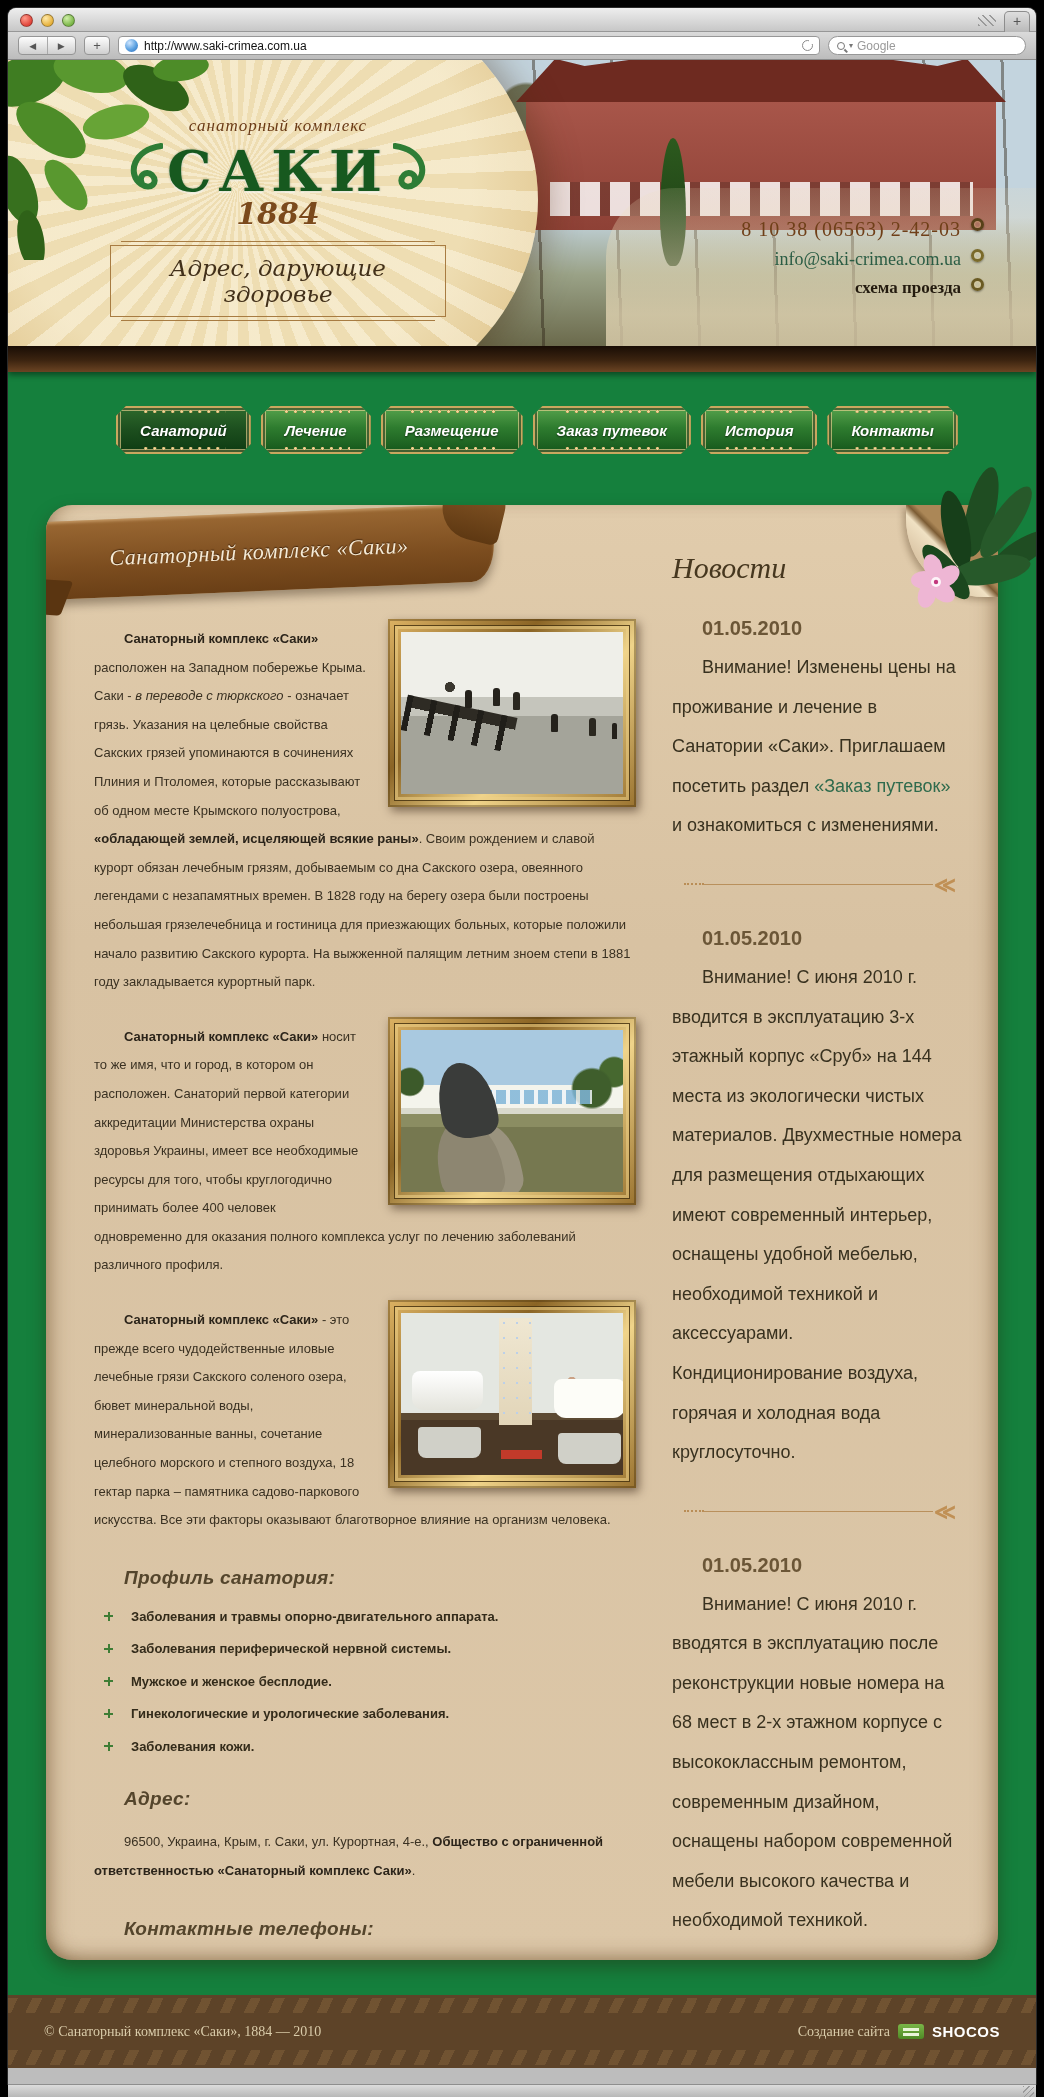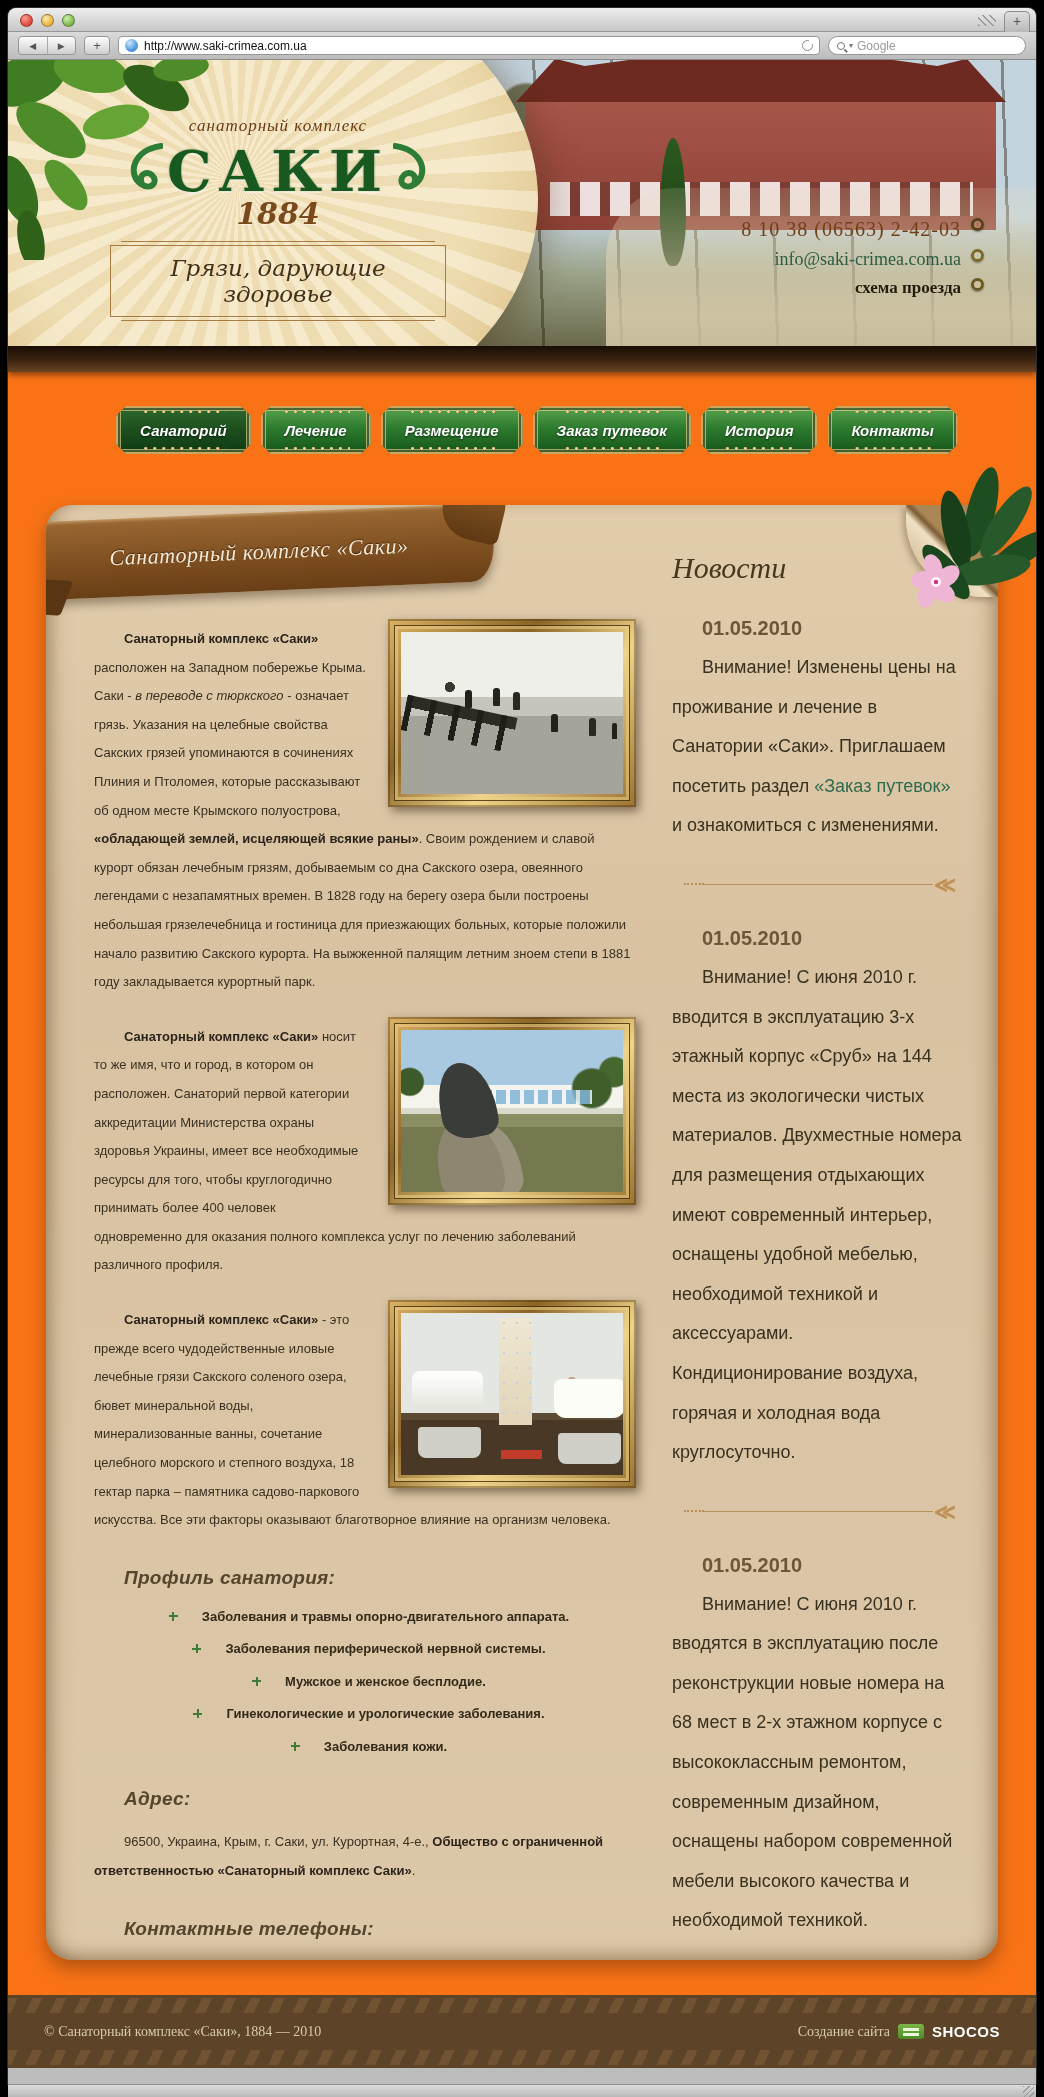--- a/index.html
+++ b/index.html
@@ -40,21 +40,21 @@
   .refresh::after { content:""; position:absolute; right:-2px; top:-2px; width:5px; height:5px; background:#fff; }
   .searchfield { width:198px; height:19px; background:#fff; border:1px solid #979797;
     border-radius:10px; display:flex; align-items:center; gap:4px; padding:0 8px; }
   .mag { width:8px; height:8px; border:1.5px solid #777; border-radius:50%; position:relative; }
   .mag::after { content:""; position:absolute; left:6px; top:7px; width:4px; height:1.5px;
     background:#777; transform:rotate(45deg); }
   .mag-drop { font-size:8px; color:#777; }
   .searchtext { font-size:12px; color:#9a9a9a; }
 
   
-  .page { height:2008px; background:#f97316; position:relative; overflow:hidden; }
+  .page { height:2008px; background:#15803d; position:relative; overflow:hidden; }
 
   
   .header { height:286px; position:relative; overflow:hidden;
     background:linear-gradient(100deg,#e6d0a6 0 26%,#cfd8d2 55%,#bccbd4 100%); }
   .photo { position:absolute; left:300px; right:0; top:0; bottom:0;
     background:linear-gradient(180deg,#c3d4de 0 55%, #9aa287 75%, #6b6a4c 100%); }
   .house { position:absolute; right:40px; top:40px; width:470px; height:130px;
     background:linear-gradient(#a8564a,#8e4136); }
   .house::before { content:""; position:absolute; left:-10px; right:-10px; top:-58px; height:60px;
     background:#6e2a20; clip-path:polygon(0 100%,8% 28%,14% 40%,50% 0,86% 40%,92% 28%,100% 100%); }
@@ -185,21 +185,21 @@
     background:radial-gradient(circle 2px at 5px 5px,#bcd0e8 60%,transparent 68%) 0 0/13px 15px,
       linear-gradient(#efe7d2,#e2d5b8); }
   .sc3::after { content:""; position:absolute; left:5%; top:36%; width:32%; height:24%;
     background:linear-gradient(#ffffff,#e4e4dc); border-radius:8px 8px 12px 12px;
     box-shadow:142px 8px 0 0 #fdfdf8, 2px 52px 0 -4px #d0d0c8, 142px 58px 0 -4px #d0d0c8,
       74px 64px 0 -15px #c23a2a; }
 
   .sec-h { font:bold italic 19px "Liberation Sans", sans-serif; color:#54452c;
     margin:32px 0 18px; padding-left:30px; letter-spacing:.3px; }
   .bullets { list-style:none; margin:0 0 4px; padding-left:10px; }
-  .bullets li { display:flex; gap:24px; margin:13px 0; font-weight:bold; color:#332b1a; line-height:1.5;justify-content:center; }
+  .bullets li { display:flex; gap:18px; margin:13px 0; font-weight:bold; color:#332b1a; line-height:1.5; }
   .bullet-ic { position:relative; width:9px; height:9px; flex:0 0 9px; margin-top:5px; }
   .bullet-ic::before { content:""; position:absolute; left:3.5px; top:0; width:2px; height:9px; background:#3e7d35; }
   .bullet-ic::after  { content:""; position:absolute; top:3.5px; left:0; height:2px; width:9px; background:#3e7d35; }
   .green-link { color:#2f6b4d; cursor:pointer; }
 
   .news-h { font:italic 30px "Liberation Serif", serif; color:#46371f; margin:0 0 24px; }
   .news-date { font-weight:bold; font-size:20px; color:#6b5637; margin:32px 0 8px; padding-left:30px; }
   .news-text { font-size:18px; line-height:2.2; color:#38311f; text-indent:30px; }
   .news-sep { display:flex; align-items:center; margin:28px 8px 30px 12px; }
   .sep-dash { width:20px; border-top:2px dotted #b98d56; }
@@ -286,21 +286,21 @@
           <svg width="44" height="66" viewBox="0 0 44 66">
             <path d="M42 8 C14 12 8 36 22 46 C32 53 40 44 33 37 C27 32 19 37 23 46" fill="none" stroke="#2e7d36" stroke-width="6" stroke-linecap="round"></path>
           </svg>
           <span class="logo-main">САКИ</span>
           <svg width="44" height="66" viewBox="0 0 44 66" style="transform:scaleX(-1)">
             <path d="M42 8 C14 12 8 36 22 46 C32 53 40 44 33 37 C27 32 19 37 23 46" fill="none" stroke="#2e7d36" stroke-width="6" stroke-linecap="round"></path>
           </svg>
         </div>
         <div class="logo-year">1884</div>
         <div class="slogan-frame">
-          <span class="slogan">Грязи, дарующие здоровье</span>
+          <span class="slogan">Адрес, дарующие здоровье</span>
         </div>
       </div>
       <div class="contacts">
         <div class="c-row">
           <span class="c-phone">8 10 38 (06563) 2-42-03</span>
           <span class="ring"></span>
         </div>
         <div class="c-row">
           <span class="c-email green-link" style="color:#2a5c44">info@saki-crimea.com.ua</span>
           <span class="ring" style="border-color:#7a6a2a"></span>

